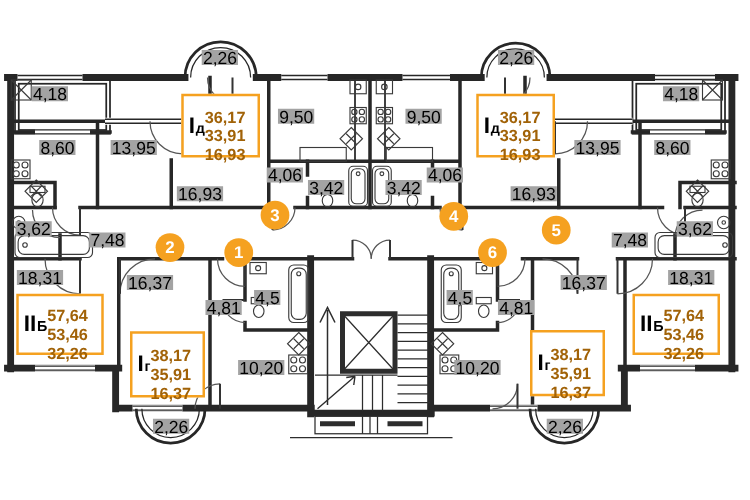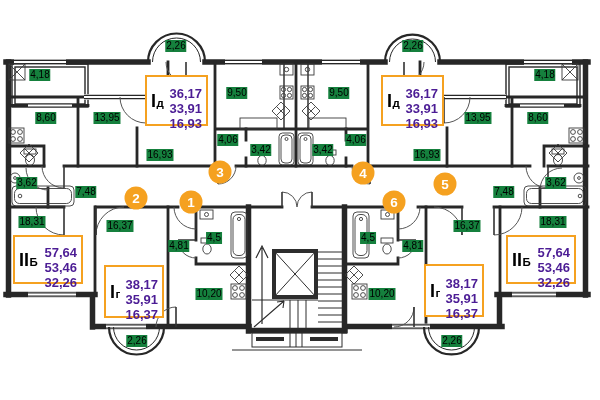--- a/index.html
+++ b/index.html
@@ -3,36 +3,36 @@
 <meta charset="utf-8">
 <style>
   html,body{margin:0;padding:0;background:#fff;}
   .plan{
     position:relative;width:600px;height:400px;background:#fff;overflow:hidden;
     font-family:"Liberation Sans","DejaVu Sans",sans-serif;
   }
   .plan svg{position:absolute;left:0;top:0;}
   .dim{
     position:absolute;transform:translate(-50%,-50%);
-    font-size:10px;color:#000;white-space:nowrap;background:#15803d;
+    font-size:14px;color:#000;white-space:nowrap;background:#a3a3a3;
     padding:0 1px;line-height:12px;letter-spacing:0;
   }
   .marker{
     position:absolute;width:23px;height:23px;border-radius:50%;
     transform:translate(-50%,-50%);display:flex;align-items:center;justify-content:center;
     color:#fff;font-size:13.5px;font-weight:bold;cursor:pointer;
   }
   .apt{
     position:absolute;background:#fff;border:2.5px solid #f5a120;box-sizing:border-box;
     display:flex;align-items:center;padding:1px 4px 1px 4px;cursor:pointer;
   }
   .apt-type{display:flex;align-items:baseline;color:#000;}
   .apt-type .t-main{font-size:18px;font-weight:bold;line-height:16px;}
   .apt-type .t-sub{font-size:11.5px;font-weight:bold;margin-left:0.5px;}
-  .apt-areas{flex:1;text-align:right;font-size:13px;font-weight:bold;line-height:15px;color:#4c1d95;margin-top:16px;}
+  .apt-areas{flex:1;text-align:left;font-size:13px;font-weight:bold;line-height:15px;color:#a16207;margin-top:16px;}
 </style>
 </head>
 <body>
 
 <div class="plan" id="plan">
 
 <svg width="600" height="400" viewBox="0 0 600 400">
 
   <g stroke="#272727" stroke-width="5.5" fill="none" stroke-linecap="square">
     <path d="M6,62 H148 M205,62 H385 M440,62 H588"></path>

